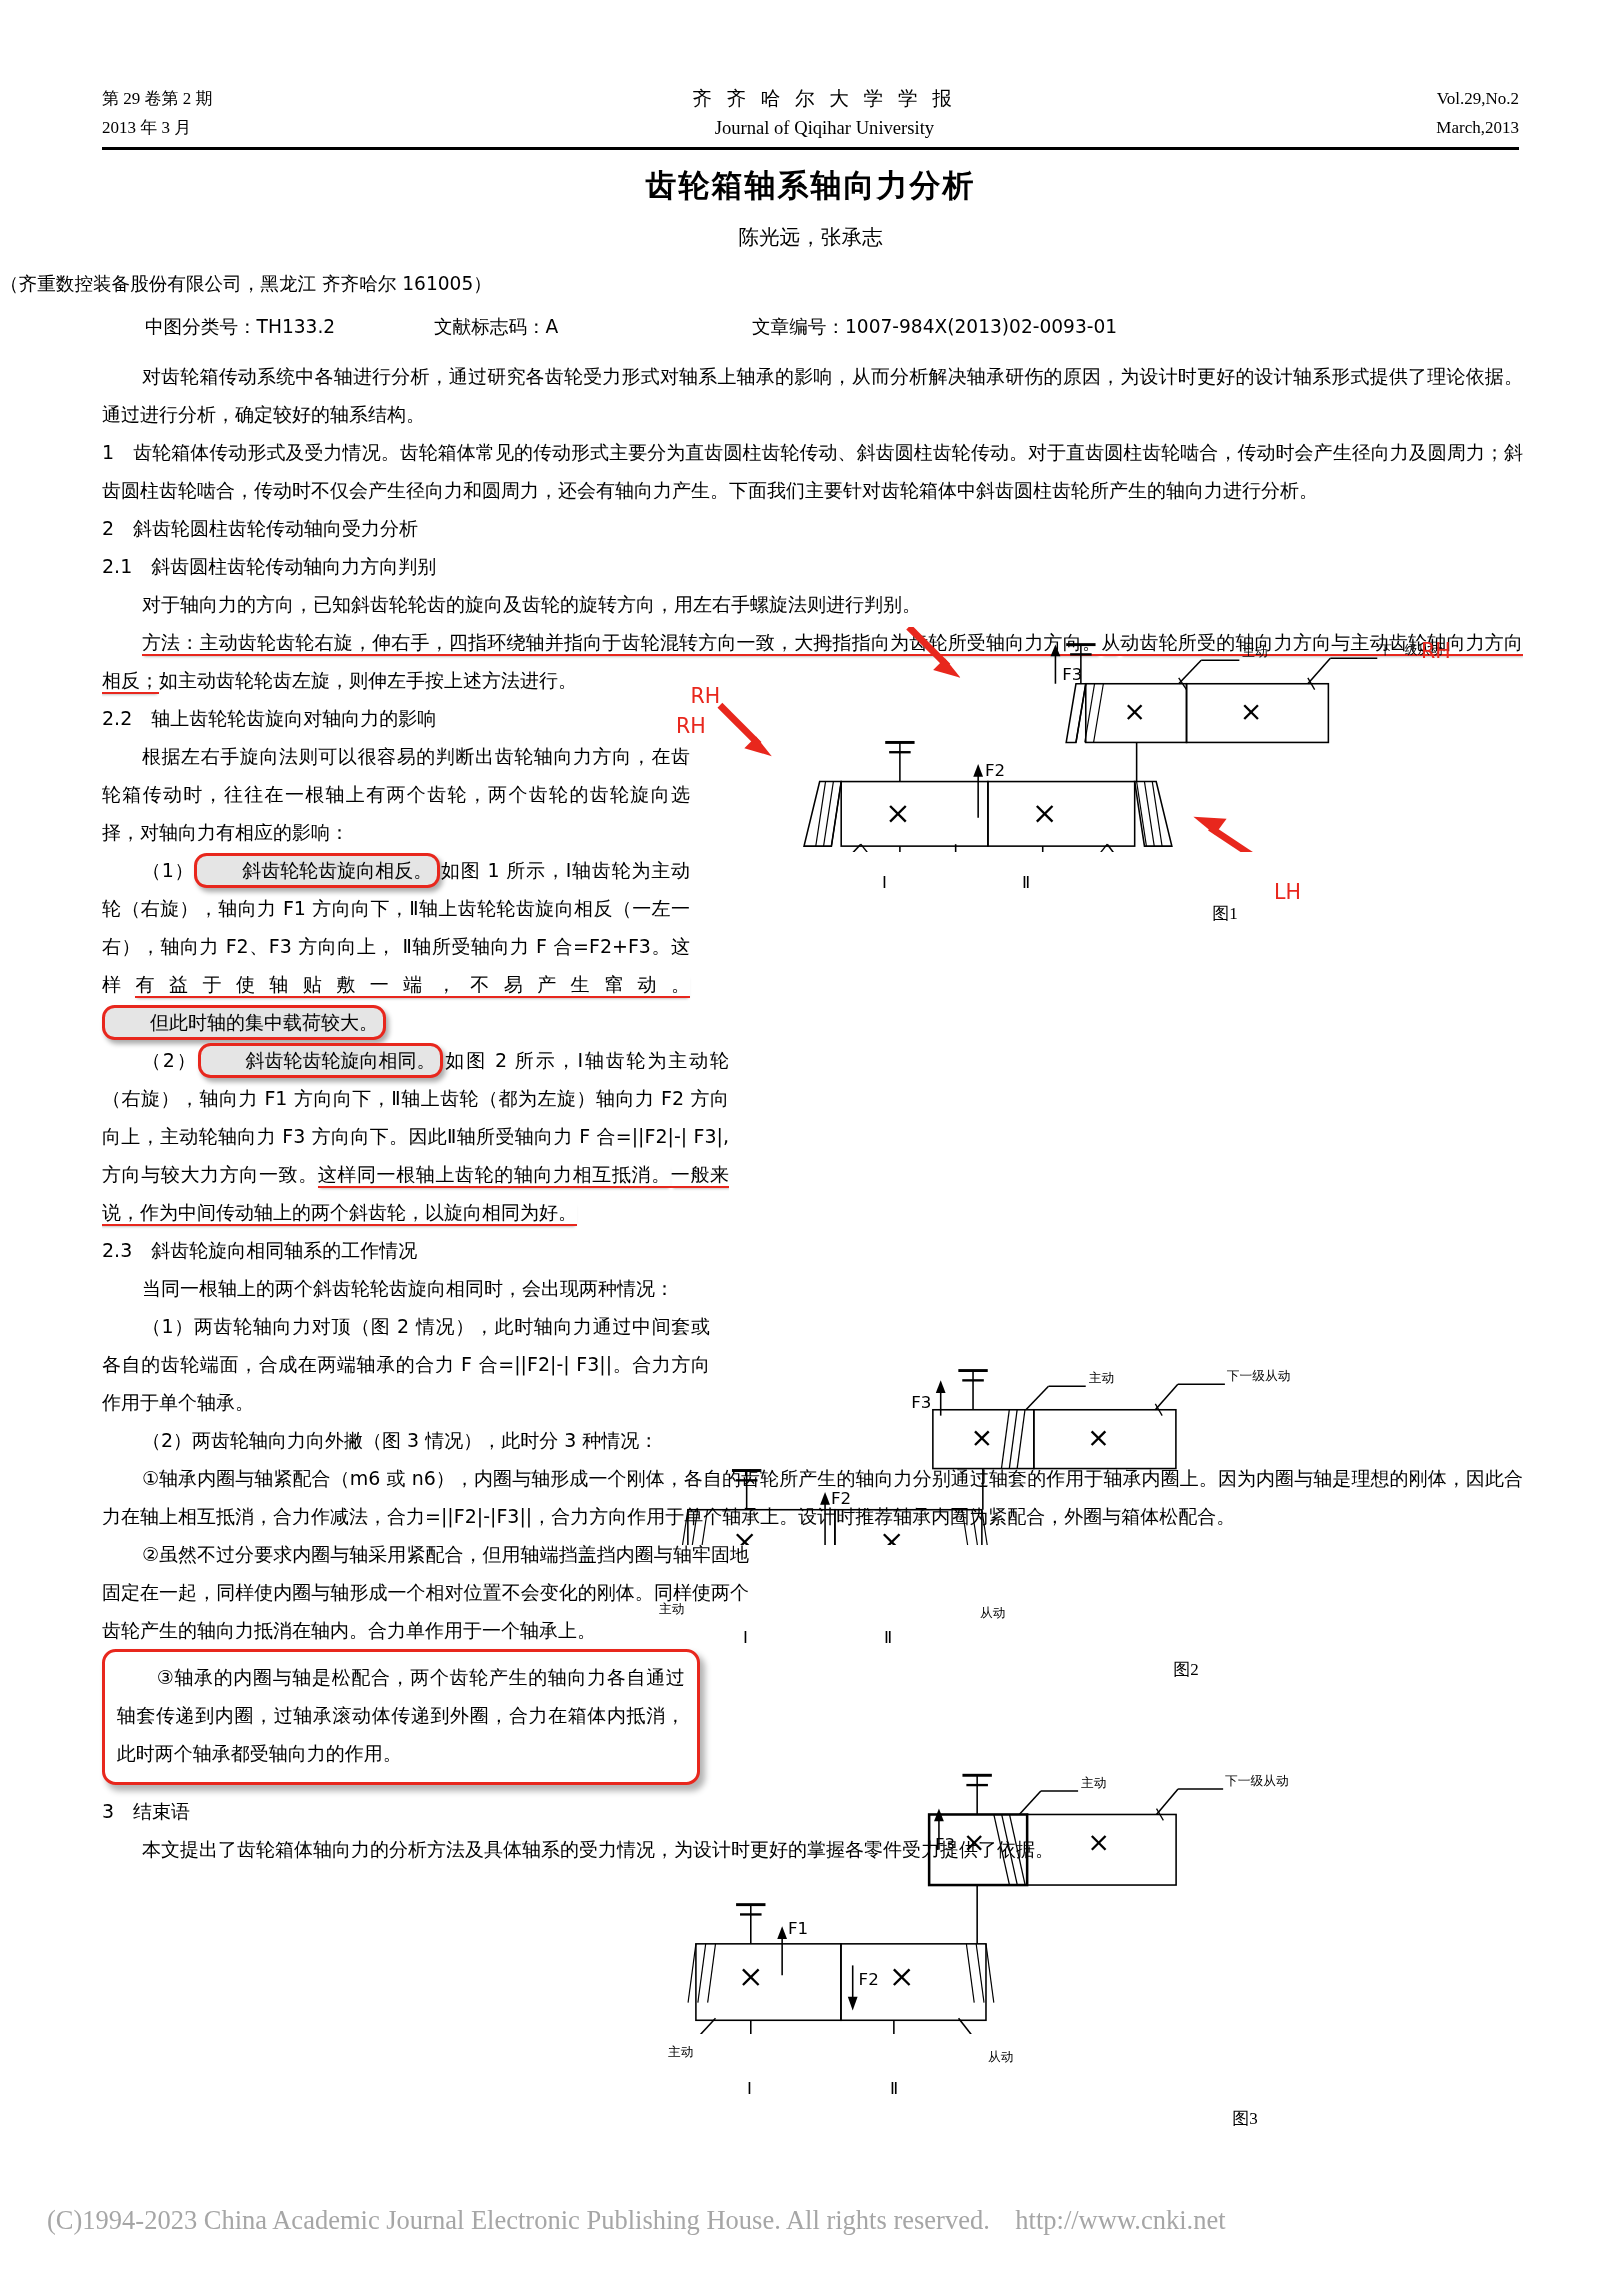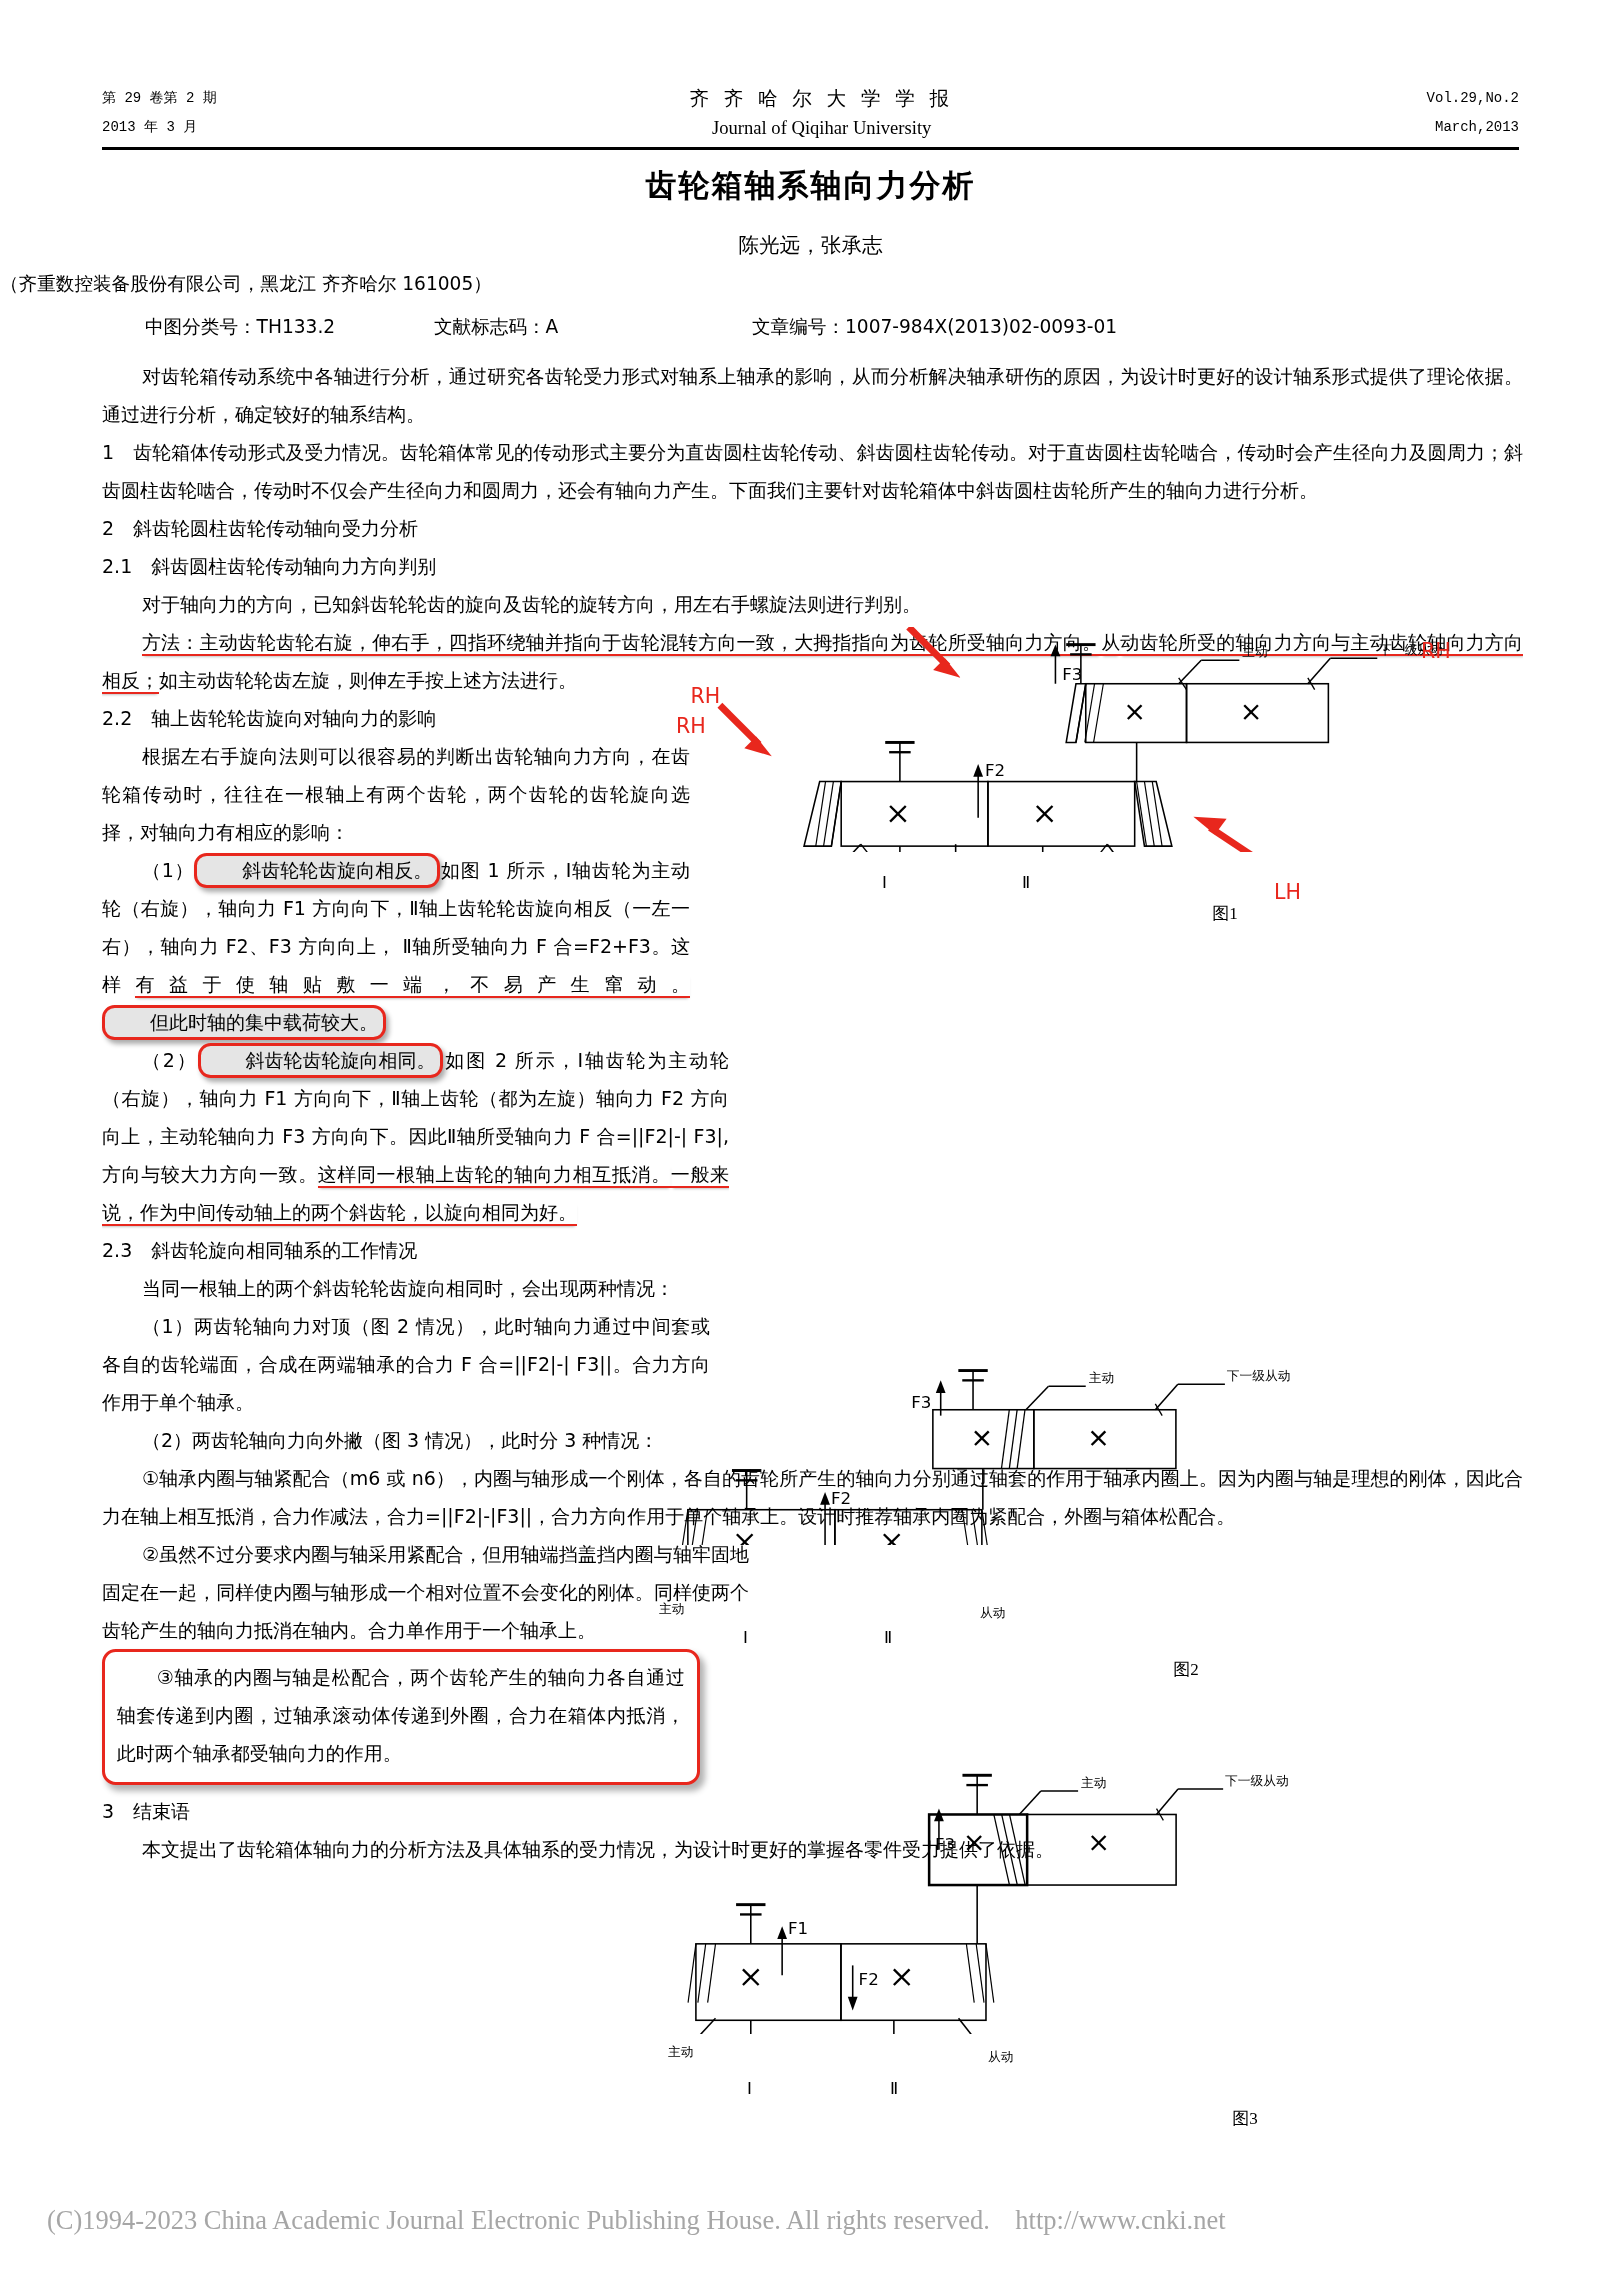--- a/index.html
+++ b/index.html
@@ -37,22 +37,22 @@
   .jh-cn-title {
     font-family: Liberation Serif, serif;
     font-size: 19.6px;
     letter-spacing: 4.9px;
   }
   .jh-en-title {
     font-family: "Liberation Serif", serif;
     font-size: 18.6px;
   }
   .jh-left-line, .jh-right-line {
-    font-family: Liberation Mono, monospace;
-    font-size: 14px;
+    font-family: Liberation Serif, serif;
+    font-size: 17px;
     white-space: nowrap;
   }
   .header-rule {
     position: absolute;
     left: 102px;
     top: 147px;
     width: 1417px;
     height: 2.9px;
     background: #000;
   }
@@ -65,21 +65,21 @@
     width: 1621px;
     text-align: center;
     font-family: "DejaVu Sans", sans-serif;
     font-size: 31px;
     font-weight: bold;
     letter-spacing: 2px;
   }
   .doc-authors {
     position: absolute;
     left: 0;
-    top: 231px;
+    top: 223px;
     width: 1621px;
     text-align: center;
     font-family: "DejaVu Sans", sans-serif;
     font-size: 20.6px;
   }
   .doc-affil {
     position: absolute;
     left: 0;
     top: 271px;
     width: 1621px;

